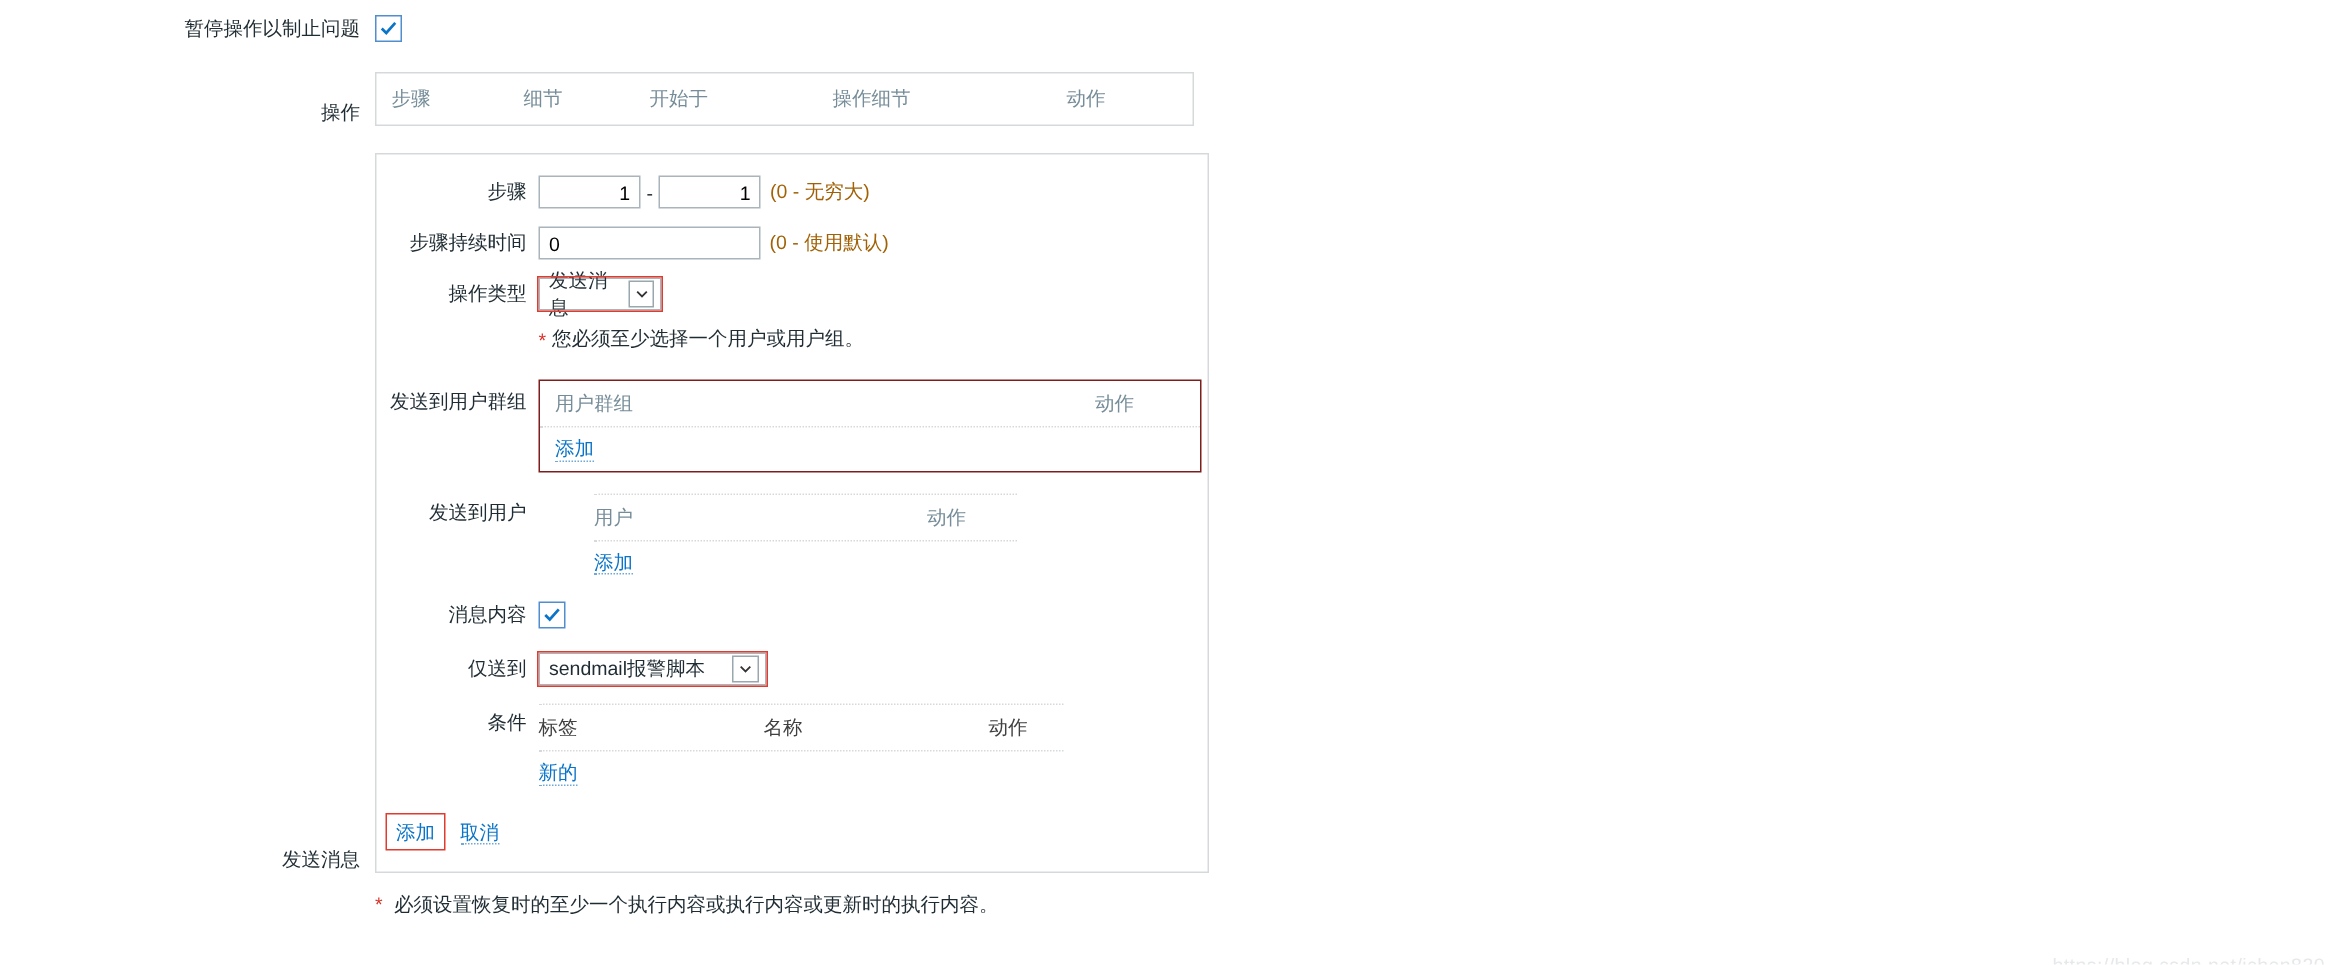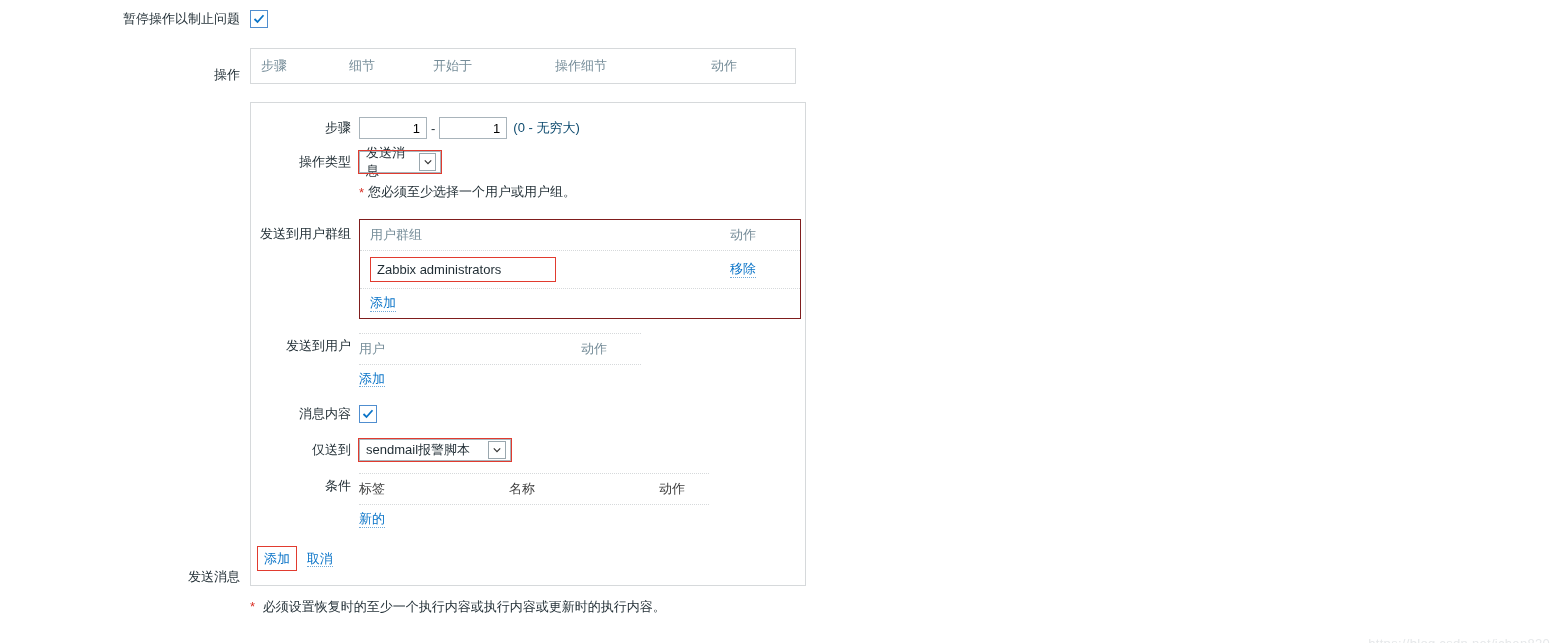--- a/index.html
+++ b/index.html
@@ -82,21 +82,21 @@
   }
   .text-input {
     border: 1px solid #a9b4bb;
     height: 22px;
     width: 148px;
     padding: 0 6px;
     font-size: 13px;
     box-sizing: border-box;
   }
   .hint {
-    color: #0c4a6e;
+    color: #a16207;
     margin-left: 6px;
   }
   .select-wrap {
     display: inline-flex;
     align-items: center;
     border: 1px solid #a9b4bb;
     height: 22px;
     background: #fff;
     padding: 0 4px 0 6px;
     box-sizing: border-box;
@@ -226,20 +226,25 @@
     <div class="detail-box">
 
       <div class="detail-row">
         <div class="detail-label">步骤</div>
         <input class="num-input" value="1" style="">
         <span style="margin:0 4px;">-</span>
         <input class="num-input" value="1" style="">
         <span class="hint">(0 - 无穷大)</span>
       </div>
 
+      <div class="detail-row">
+        <div class="detail-label">步骤持续时间</div>
+        <input class="text-input" style="text-align: left;" value="0">
+        <span class="hint">(0 - 使用默认)</span>
+      </div>
 
       <div class="detail-row">
         <div class="detail-label">操作类型</div>
         <span class="select-wrap hl-red" style="width:82px;">
           <span class="sel-text">发送消息</span>
           <span class="sel-btn">
             <svg viewBox="0 0 10 10">
                 <path d="M1 3 L5 7 L9 3" stroke="#333" stroke-width="1.5" fill="none"></path>
               </svg>
           </span>
@@ -253,34 +258,26 @@
       </div>
 
       <div class="detail-row" style="align-items:flex-start; margin-top:18px;">
         <div class="detail-label" style="padding-top:6px;">发送到用户群组</div>
         <div class="subtable">
           <div class="st-head">
             <div class="st-col-main">用户群组</div>
             <div class="st-col-action">动作</div>
           </div>
           <div class="st-row">
-            <div class="st-col-main">
-              <span class="hl-red-box" style="padding:4px 54px 4px 6px; display:inline-block;">Zabbix administrators</span>
-            </div>
-            <div class="st-col-action">
-              <span class="link">移除</span>
-            </div>
-          </div>
-          <div class="st-row">
             <span class="link">添加</span>
           </div>
         </div>
       </div>
 
-      <div class="detail-row" style="align-items:flex-start; margin-top:14px;">
+      <div class="detail-row" style="align-items:flex-start; margin-top:14px;gap:37px;">
         <div class="detail-label" style="padding-top:4px;">发送到用户</div>
         <div class="subtable-small">
           <div class="st-head">
             <div style="flex:1;">用户</div>
             <div style="width:60px;">动作</div>
           </div>
           <div class="st-row">
             <span class="link">添加</span>
           </div>
         </div>

